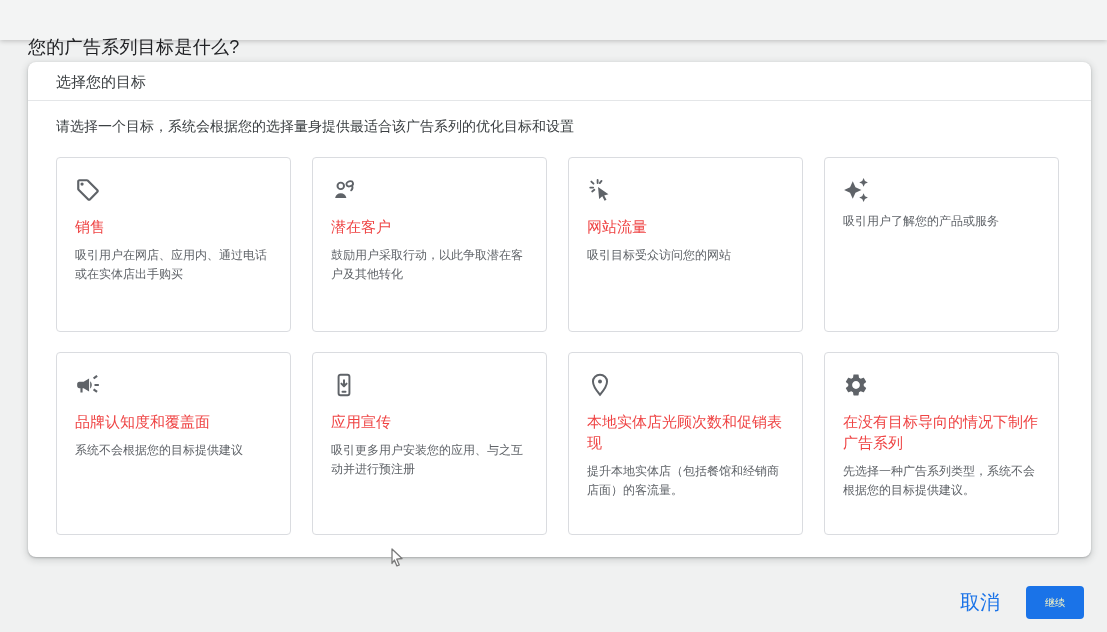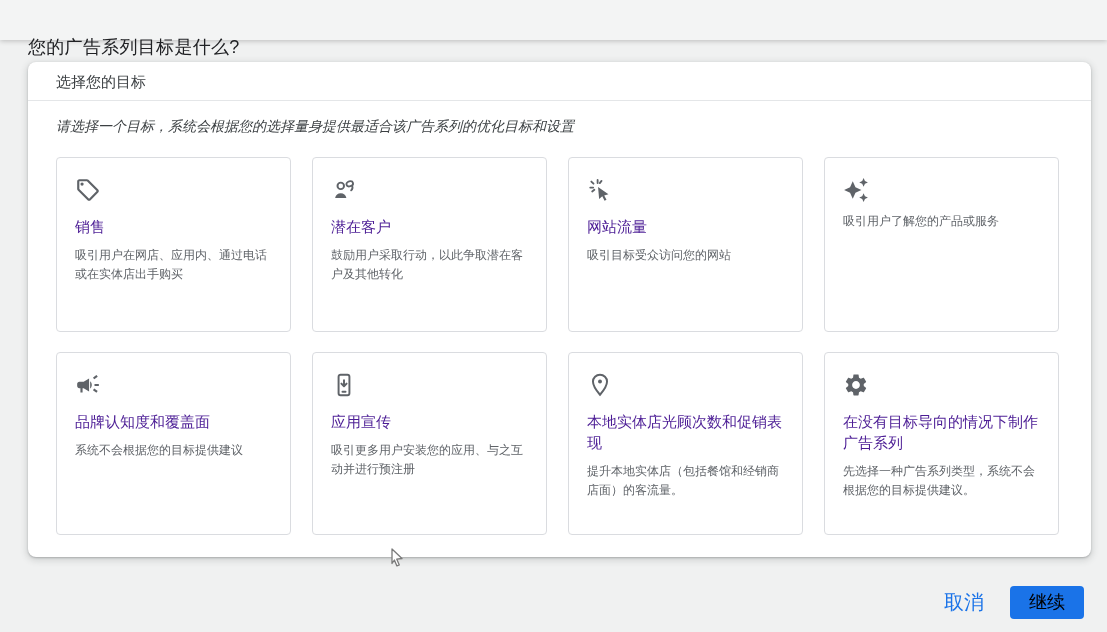--- a/index.html
+++ b/index.html
@@ -26,60 +26,60 @@
     background:#fff; border-radius:8px;
     box-shadow:0 1px 2px rgba(60,64,67,.3), 0 2px 6px 2px rgba(60,64,67,.15);
   }
   .panel-header {
     height:39px; line-height:40px; padding:0 28px;
     font-size:15px; color:#3c4043;
     border-bottom:1px solid #e4e6e8;
   }
   .instruction {
     margin:17px 28px 0 28px;
-    font-size:14px; color:#3c4043;font-style:italic;
+    font-size:14px; color:#3c4043;
   }
   .goals-grid {
     position:absolute; left:28px; top:95px;
     display:grid;
     grid-template-columns:repeat(4, 235px);
     grid-template-rows:175px 183px;
     column-gap:21px; row-gap:20px;
   }
   .goal-card {
     background:#fff;
     border:1px solid #dadce0;
     border-radius:4px;
     padding:19px 18px;
     cursor:pointer;
   }
   .goal-icon { width:26px; height:26px; display:block; }
   .goal-icon svg { width:26px; height:26px; display:block; }
   .goal-title {
     margin-top:13px;
-    font-size:15px; font-weight:500; color:#4c1d95;
+    font-size:15px; font-weight:500; color:#ef4444;
     line-height:1.4;
   }
   .goal-desc {
     margin-top:9px;
     font-size:12px; color:#5f6368;
     line-height:1.55;
   }
   .footer {
     position:absolute; top:583px; right:23px;
     display:flex; align-items:center; gap:22px;
   }
   .cancel-link {
     font-size:20px; color:#1a73e8; cursor:pointer;
     background:none; border:none;
     font-family:inherit;
     padding:6px 4px;
   }
   .continue-btn {
-    font-size:18px; color:#000000; background:#1a73e8;
+    font-size:10px; color:#fef9c3; background:#1a73e8;
     border:none; border-radius:4px;
     padding:0 19px; height:33px; line-height:33px;
     cursor:pointer; font-family:inherit;
   }
   .mouse-cursor {
     position:absolute; left:388px; top:547px;
     pointer-events:none;
   }
 </style>
 </head>

